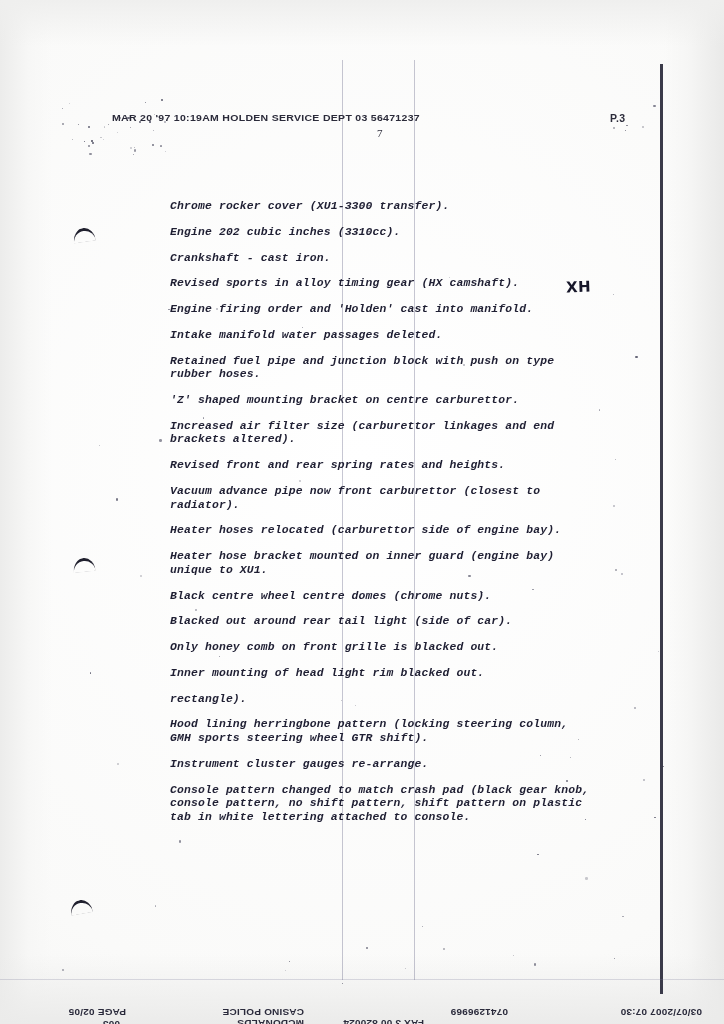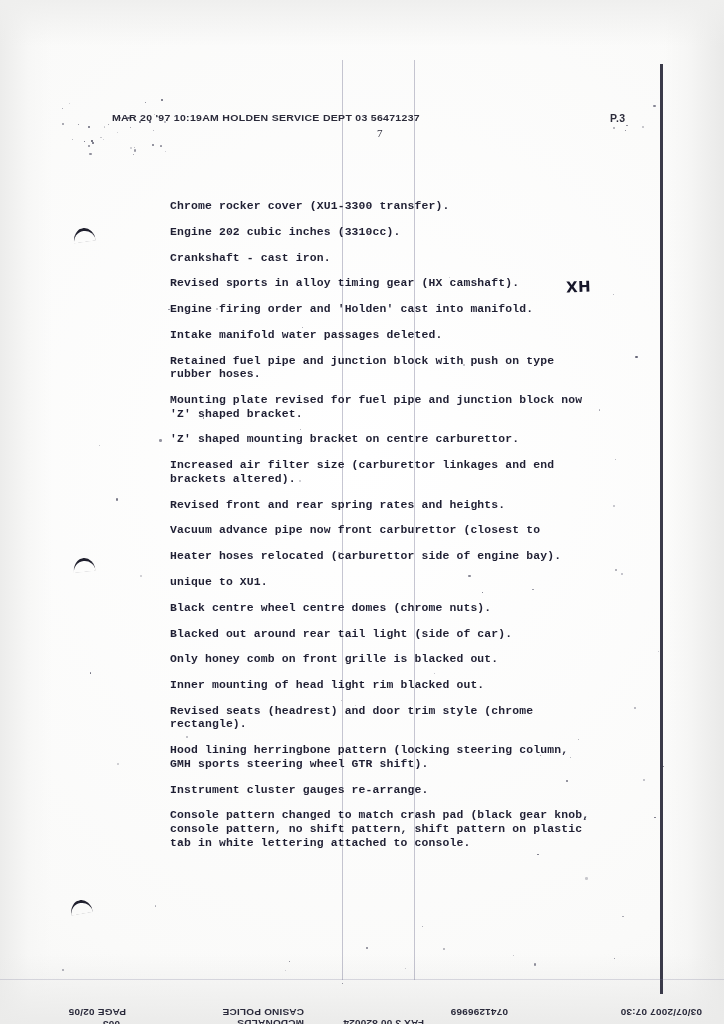--- a/index.html
+++ b/index.html
@@ -99,20 +99,21 @@
   }
   .para {
     font-family: "Liberation Mono", "DejaVu Sans Mono", monospace;
     font-size: 11.4px;
     font-weight: bold;
     line-height: 13.6px;
     color: #1f1f33;
     margin: 0 0 12.2px 0;
     white-space: pre-wrap;
     letter-spacing: 0.15px;
+    font-style: italic;
   }
   .para .ln { display: block; }
 
   
   .handwritten {
     position: absolute;
     color: #17172a;
     font-family: "DejaVu Sans", sans-serif;
     font-weight: bold;
   }
@@ -222,32 +223,31 @@
 
   <div class="body-text" id="body-text">
       <div class="para"><span class="ln">Chrome rocker cover (XU1-3300 transfer).</span></div>
       <div class="para"><span class="ln">Engine 202 cubic inches (3310cc).</span></div>
       <div class="para"><span class="ln">Crankshaft - cast iron.</span></div>
       <div class="para"><span class="ln">Revised sports in alloy timing gear (HX camshaft).</span></div>
       <div class="para"></div>
       <div class="para"><span class="ln">Engine firing order and 'Holden' cast into manifold.</span></div>
       <div class="para"><span class="ln">Intake manifold water passages deleted.</span></div>
       <div class="para"><span class="ln">Retained fuel pipe and junction block with push on type</span><span class="ln">rubber hoses.</span></div>
-      <div class="para"><span class="ln">Mounting plate revised for fuel pipe and junction block now</span><span class="ln">'Z' shaped bracket.</span></div>
       <div class="para"><span class="ln">'Z' shaped mounting bracket on centre carburettor.</span></div>
       <div class="para"><span class="ln">Increased air filter size (carburettor linkages and end</span><span class="ln">brackets altered).</span></div>
       <div class="para"><span class="ln">Revised front and rear spring rates and heights.</span></div>
-      <div class="para"><span class="ln">Vacuum advance pipe now front carburettor (closest to</span></div>
+      <div class="para"><span class="ln">Vacuum advance pipe now front carburettor (closest to</span><span class="ln">radiator).</span></div>
       <div class="para"><span class="ln">Heater hoses relocated (carburettor side of engine bay).</span></div>
-      <div class="para"><span class="ln">unique to XU1.</span></div>
+      <div class="para"><span class="ln">Heater hose bracket mounted on inner guard (engine bay)</span><span class="ln">unique to XU1.</span></div>
       <div class="para"><span class="ln">Black centre wheel centre domes (chrome nuts).</span></div>
       <div class="para"><span class="ln">Blacked out around rear tail light (side of car).</span></div>
       <div class="para"><span class="ln">Only honey comb on front grille is blacked out.</span></div>
       <div class="para"><span class="ln">Inner mounting of head light rim blacked out.</span></div>
-      <div class="para"><span class="ln">Revised seats (headrest) and door trim style (chrome</span><span class="ln">rectangle).</span></div>
+      <div class="para"><span class="ln">rectangle).</span></div>
       <div class="para"><span class="ln">Hood lining herringbone pattern (locking steering column,</span><span class="ln">GMH sports steering wheel GTR shift).</span></div>
       <div class="para"><span class="ln">Instrument cluster gauges re-arrange.</span></div>
       <div class="para"><span class="ln">Console pattern changed to match crash pad (black gear knob,</span><span class="ln">console pattern, no shift pattern, shift pattern on plastic</span><span class="ln">tab in white lettering attached to console.</span></div>
     </div>
 
   <div class="handwritten hand-xh">XH</div>
 
   <div class="margin-arc arc-1"></div>
   <div class="margin-arc arc-2"></div>
   <div class="margin-arc arc-3"></div>

